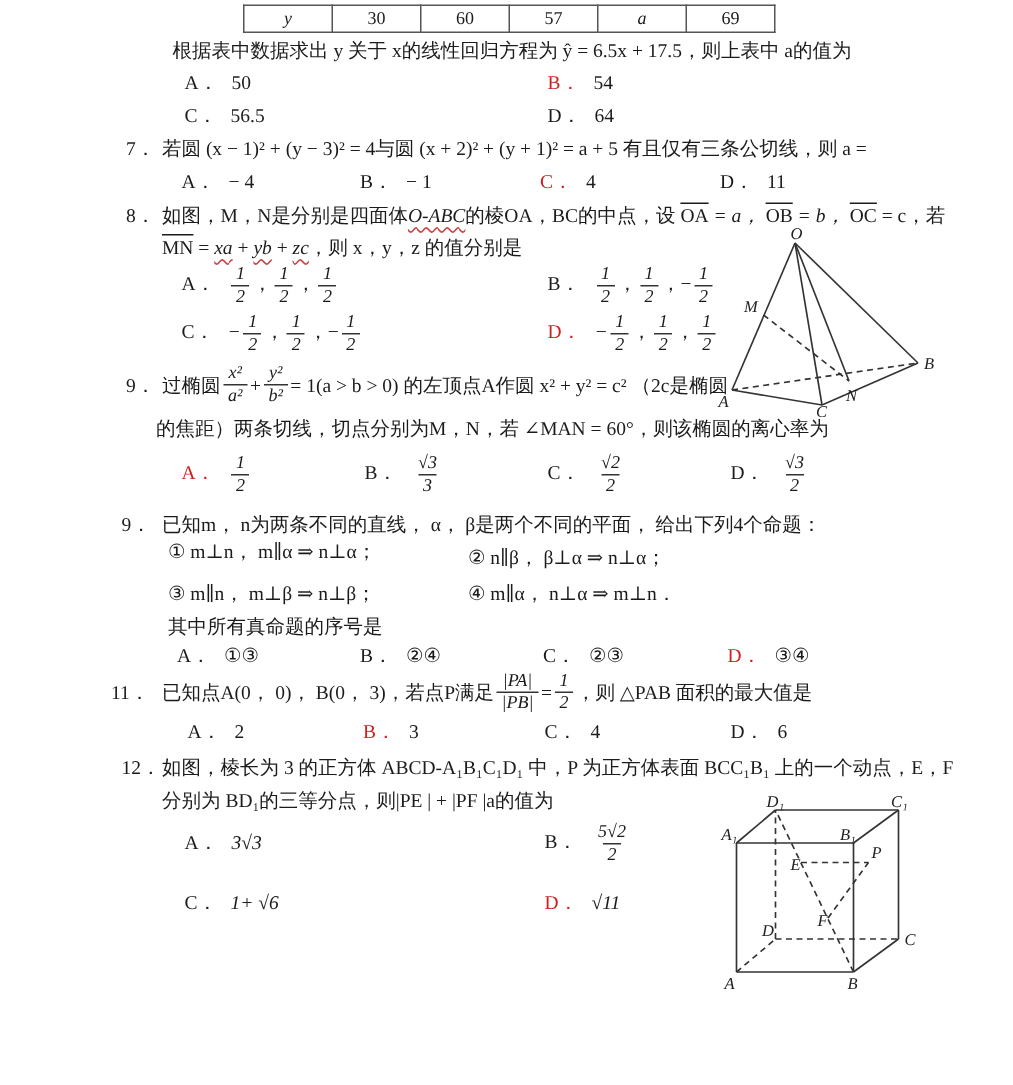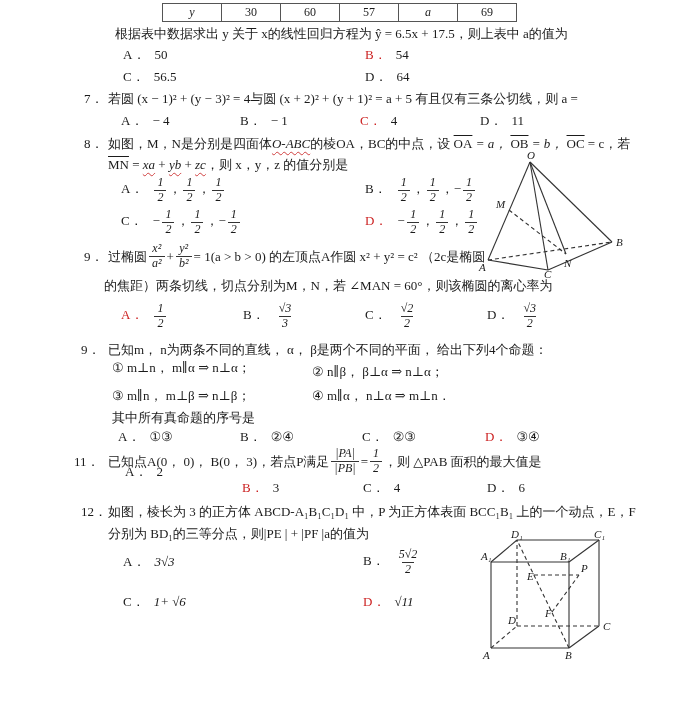--- a/index.html
+++ b/index.html
@@ -168,21 +168,21 @@
         <span class="n">|PA|</span>
         <span class="d">|PB|</span>
       </span>
       <span> = </span>
       <span class="frac">
         <span class="n">1</span>
         <span class="d">2</span>
       </span>
       <span>，则 △PAB 面积的最大值是</span>
     </span>
-  <span class="t" style="left:125px;top:463px"><span class="olabel">A．</span><span>2</span></span>
+  <span class="t" style="left:125px;top:479px"><span class="olabel">A．</span><span>2</span></span>
   <span class="t" style="left:242px;top:479px"><span class="olabel red">B．</span><span>3</span></span>
   <span class="t" style="left:363px;top:479px"><span class="olabel">C．</span><span>4</span></span>
   <span class="t" style="left:487px;top:479px"><span class="olabel">D．</span><span>6</span></span>
 
   <span class="t" style="left:81px;top:503px">12．</span>
   <span class="t" style="left:108px;top:503px">如图，棱长为 3 的正方体 ABCD-A₁B₁C₁D₁ 中，P 为正方体表面 BCC₁B₁ 上的一个动点，E，F</span>
   <span class="t" style="left:108px;top:525px">分别为 BD₁的三等分点，则|PE | + |PF |a的值为</span>
   <span class="t" style="left:123px;top:553px"><span class="olabel">A．</span><span class="it">3√3</span></span>
   <span class="t" style="left:363px;top:548px"><span class="olabel">B．</span><span class="frac">
         <span class="n">5√2</span>

